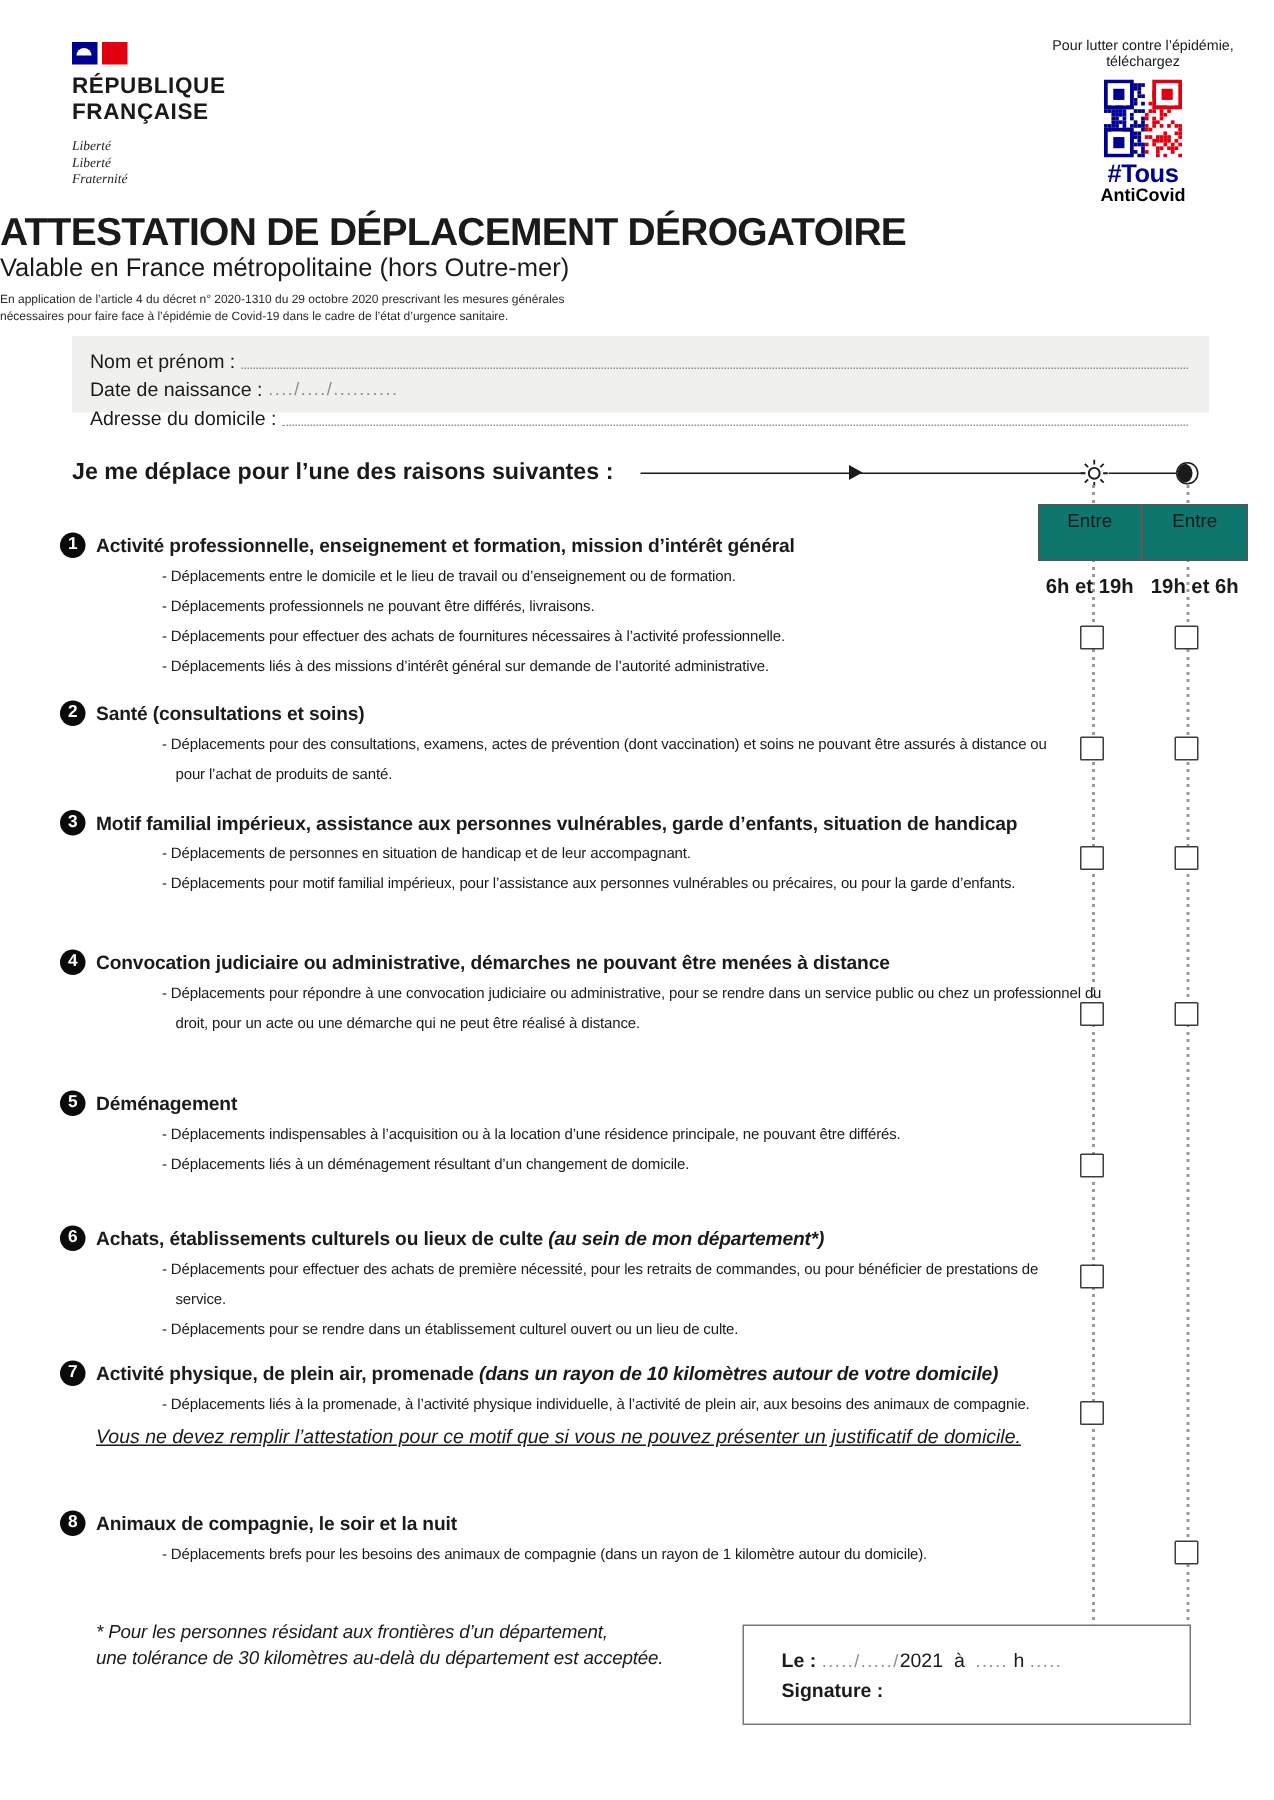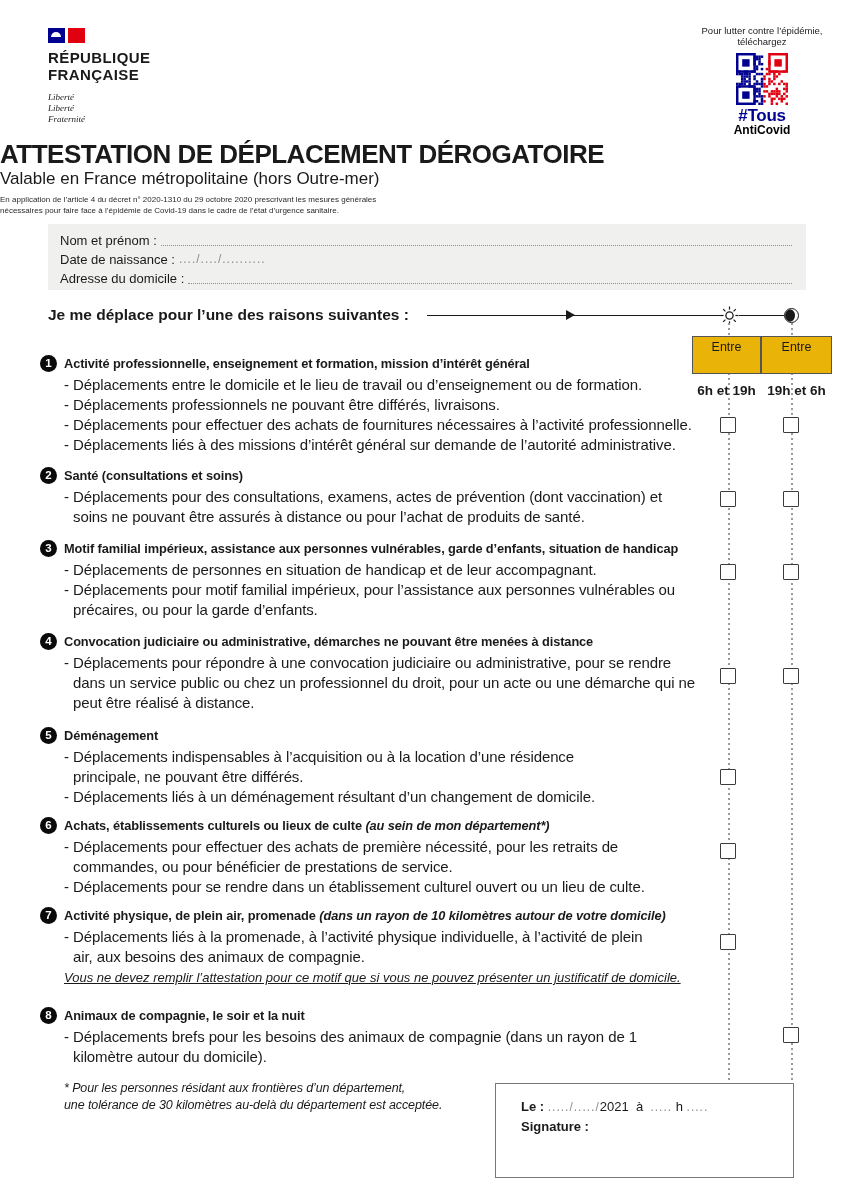--- a/index.html
+++ b/index.html
@@ -21,37 +21,37 @@
   .tous { font-size:17px; line-height:16px; font-weight:bold; color:#000091; letter-spacing:-.3px; }
   .anticovid { font-size:12px; line-height:13px; font-weight:bold; color:#000000; }
 
   
   .title-block { position:absolute; left:0; right:0; top:140px; text-align:left; }
   .main-title { font-size:26px; font-weight:bold; letter-spacing:-.5px; line-height:28px; }
   .sub-title { font-size:17px; line-height:20px; margin-top:1px; }
   .legal { font-size:8px; line-height:11px; margin-top:5px; color:#2a2a2a; }
 
   
-  .identity-box { position:absolute; left:48px; top:224px; width:758px; height:66px; background:#f0f0ee; padding:7px 14px 0 12px; font-size:13px; }
+  .identity-box { position:absolute; left:48px; top:224px; width:758px; height:51px; background:#f0f0ee; padding:7px 14px 0 12px; font-size:13px; }
   .id-row { display:flex; align-items:flex-end; line-height:19px; }
   .id-label { white-space:nowrap; padding-right:4px; }
   .id-fill { flex:1; border-bottom:1.6px dotted #8d8d8d; margin-bottom:4px; height:13px; }
   .id-short { color:#8d8d8d; letter-spacing:1px; font-size:12px; }
 
   
   .intro-label { position:absolute; left:48px; top:306px; font-size:15.5px; font-weight:bold; }
   .intro-line1 { position:absolute; left:427px; top:315px; width:296px; border-top:1.6px solid #1a1a1a; }
   .arrow-head { position:absolute; left:566px; top:310px; width:0; height:0; border-left:9px solid #1a1a1a; border-top:5.5px solid transparent; border-bottom:5.5px solid transparent; }
   .sun { position:absolute; left:720px; top:306px; }
   .intro-line2 { position:absolute; left:739px; top:315px; width:45px; border-top:1.6px solid #1a1a1a; }
   .moon { position:absolute; left:784px; top:308px; width:15px; height:15px; border:1.3px solid #1a1a1a; border-radius:50%; background:#fff; overflow:hidden; }
   .moon::after { content:""; position:absolute; left:-2.5px; top:0; width:12px; height:12.5px; background:#1a1a1a; border-radius:50%; }
 
   
-  .colhead { position:absolute; top:336px; height:38px; background:#eab308; border:1.2px solid #555; text-align:center; font-size:12.5px; line-height:15px; padding-top:3px; z-index:4; }
+  .colhead { position:absolute; top:336px; height:38px; background:#0f766e; border:1.2px solid #555; text-align:center; font-size:12.5px; line-height:15px; padding-top:3px; z-index:4; }
   .colhead .bold { display:block; font-weight:bold; font-size:13.5px;margin-top:28px; }
   .colhead.day { left:692px; width:69px; }
   .colhead.night { left:761px; width:71px; }
 
   
   .vline { position:absolute; top:323px; height:760px; width:1.6px; background:repeating-linear-gradient(to bottom, #9a9a9a 0 2px, transparent 2px 5px); z-index:1; }
   .vline.day { left:728px; }
   .vline.night { left:791px; }
 
   
@@ -63,26 +63,26 @@
 
   
   .section { position:absolute; left:40px; width:700px; z-index:2; }
   .s1 { top:354px; } .s2 { top:466px; } .s3 { top:539px; } .s4 { top:632px; }
   .s5 { top:726px; } .s6 { top:816px; } .s7 { top:906px; } .s8 { top:1006px; }
   .sec-head { display:flex; gap:7px; align-items:flex-start; }
   .badge { flex:0 0 17px; width:17px; height:17px; margin-top:1px; background:#0a0a0a; color:#fff; border-radius:50%; font-size:11.5px; font-weight:bold; text-align:center; line-height:17px; }
   .sec-title { font-size:12.8px; font-weight:bold; line-height:19px; letter-spacing:-.1px; }
   .sec-title em { font-style:italic; }
   .sec-body { margin:2px 0 0 24px; width:658px; }
-  .bullet { font-size:15px; line-height:20px; padding-left:9px; text-indent:-9px; letter-spacing:-.1px; }
+  .bullet { font-size:10px; line-height:20px; padding-left:9px; text-indent:-9px; letter-spacing:-.1px;margin-left:44px; }
   .note { font-size:13px; line-height:20px; font-style:italic; text-decoration:underline; margin-top:1px; }
 
   
   .footnote { position:absolute; left:64px; top:1080px; font-size:12.5px; line-height:17px; font-style:italic; letter-spacing:-.1px; }
-  .sign-box { position:absolute; left:495px; top:1083px; width:299px; height:95px; border:1.6px solid #777; background:#fff; padding:13px 0 0 25px; z-index:6; }
+  .sign-box { position:absolute; left:495px; top:1083px; width:299px; height:67px; border:1.6px solid #777; background:#fff; padding:13px 0 0 25px; z-index:6; }
   .sign-line { font-size:13px; line-height:20px; }
   .sign-line b { font-weight:bold; }
   .dots { color:#8d8d8d; letter-spacing:1px; font-size:12px; }
 </style>
 </head>
 <body>
 
 <div class="page">
 
   <div class="logo-block">

